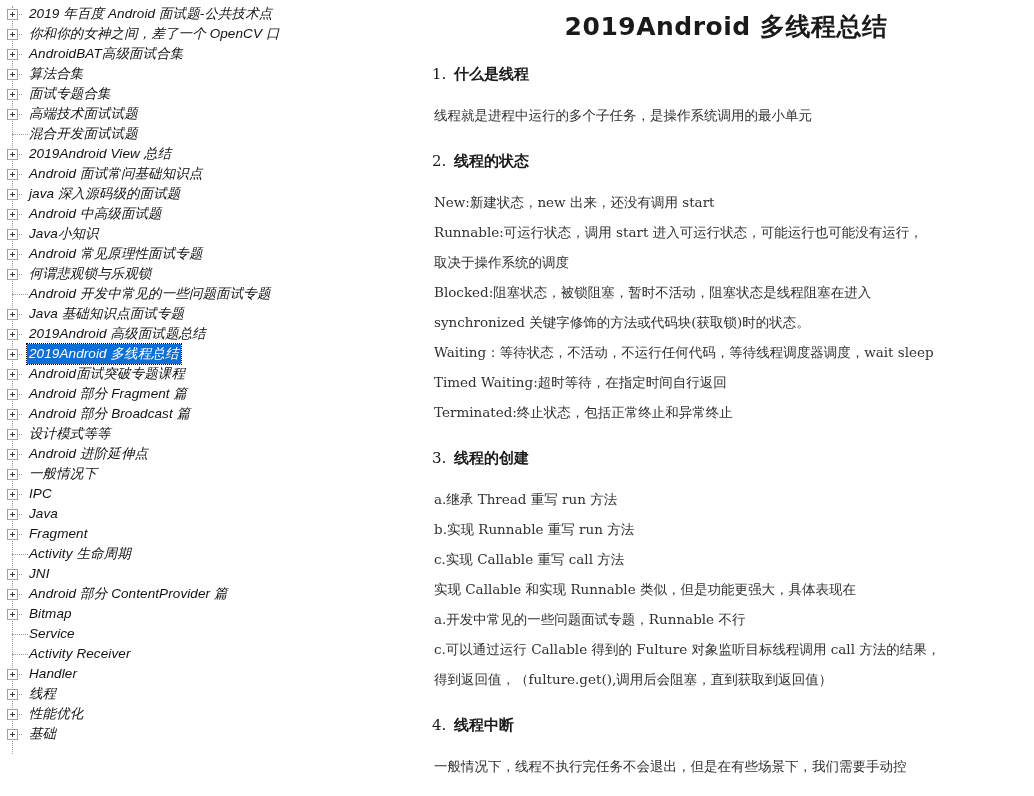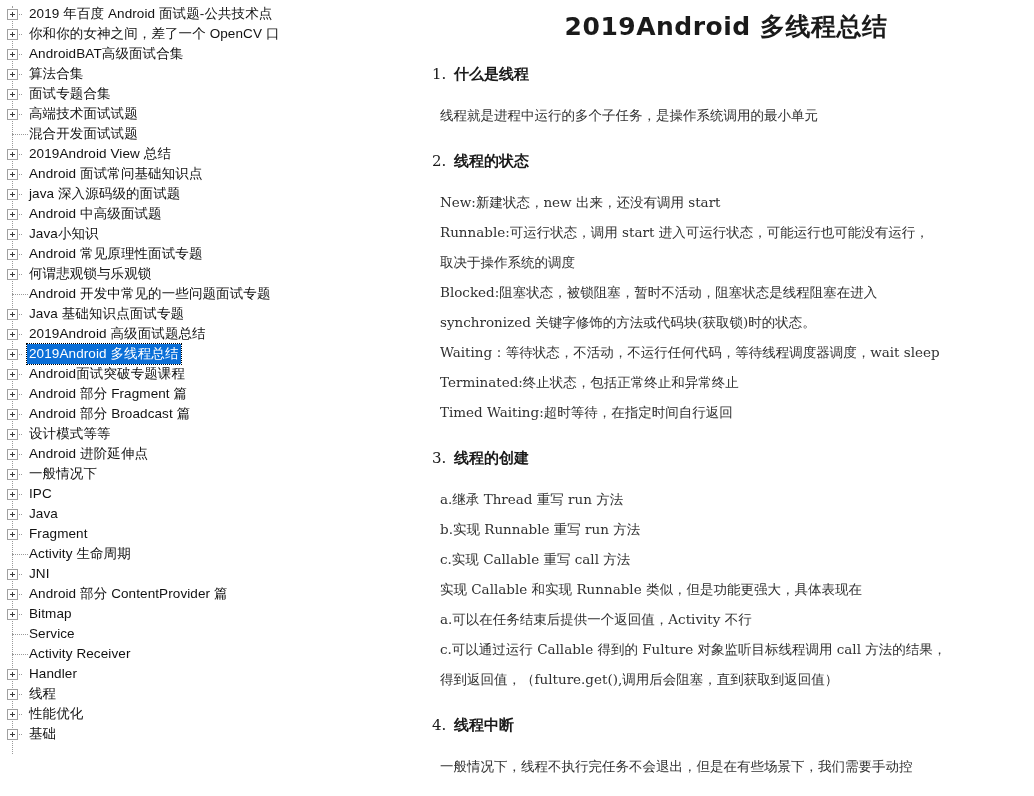--- a/index.html
+++ b/index.html
@@ -119,20 +119,21 @@
     width: 16px;
   }
 
   .node-label {
     font-size: 13.5px;
     line-height: 20px;
     color: #111111;
     padding: 0 2px;
     letter-spacing: 0.1px;
     cursor: default;
+    font-style: italic;
   }
 
   .tree-row.selected .node-label {
     background: #0a6fd8;
     color: #ffffff;
     outline: 1px dotted #000000;
     outline-offset: 0px;
     padding: 0 2px;
   }
 
@@ -181,21 +182,21 @@
 
   .para {
     font-family: "DejaVu Serif", "Liberation Serif", serif;
     font-size: 13.5px;
     color: #303030;
     line-height: 30px;
     margin: 0;
     text-align: left;
   }
 
-  .para-block { margin: 0 0 6px 8px; }
+  .para-block { margin: 0 0 6px 2px; }
 </style>
 </head>
 <body>
 
 <div class="app">
 
   <div class="sidebar">
     <div class="tree" id="tree">
         <div class="tree-row">
           <span class="expander"></span>
@@ -363,33 +364,33 @@
             <span class="sec-num">2.</span>
             <span>线程的状态</span>
           </div>
           <div class="para-block">
             <div class="para">New:新建状态，new 出来，还没有调用 start</div>
             <div class="para">Runnable:可运行状态，调用 start 进入可运行状态，可能运行也可能没有运行，</div>
             <div class="para">取决于操作系统的调度</div>
             <div class="para">Blocked:阻塞状态，被锁阻塞，暂时不活动，阻塞状态是线程阻塞在进入</div>
             <div class="para">synchronized 关键字修饰的方法或代码块(获取锁)时的状态。</div>
             <div class="para">Waiting：等待状态，不活动，不运行任何代码，等待线程调度器调度，wait sleep</div>
+            <div class="para">Timed Waiting:超时等待，在指定时间自行返回</div>
             <div class="para">Terminated:终止状态，包括正常终止和异常终止</div>
-            <div class="para">Timed Waiting:超时等待，在指定时间自行返回</div>
           </div>
           <div class="sec-heading">
             <span class="sec-num">3.</span>
             <span>线程的创建</span>
           </div>
           <div class="para-block">
             <div class="para">a.继承 Thread 重写 run 方法</div>
             <div class="para">b.实现 Runnable 重写 run 方法</div>
             <div class="para">c.实现 Callable 重写 call 方法</div>
             <div class="para">实现 Callable 和实现 Runnable 类似，但是功能更强大，具体表现在</div>
-            <div class="para">a.可以在任务结束后提供一个返回值，Activity 不行</div>
+            <div class="para">a.开发中常见的一些问题面试专题，Runnable 不行</div>
             <div class="para">c.可以通过运行 Callable 得到的 Fulture 对象监听目标线程调用 call 方法的结果，</div>
             <div class="para">得到返回值，（fulture.get(),调用后会阻塞，直到获取到返回值）</div>
           </div>
           <div class="sec-heading">
             <span class="sec-num">4.</span>
             <span>线程中断</span>
           </div>
           <div class="para-block">
             <div class="para">一般情况下，线程不执行完任务不会退出，但是在有些场景下，我们需要手动控</div>
           </div>

